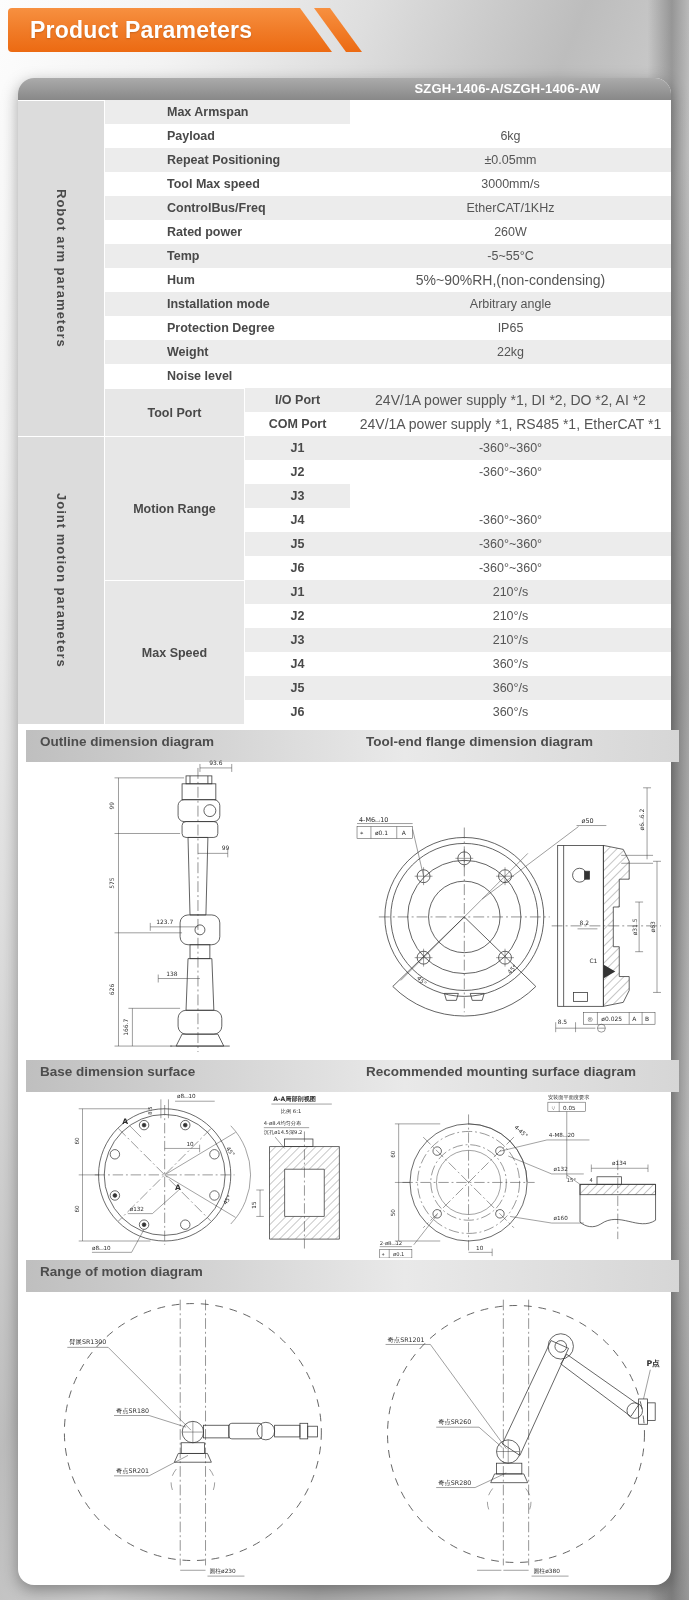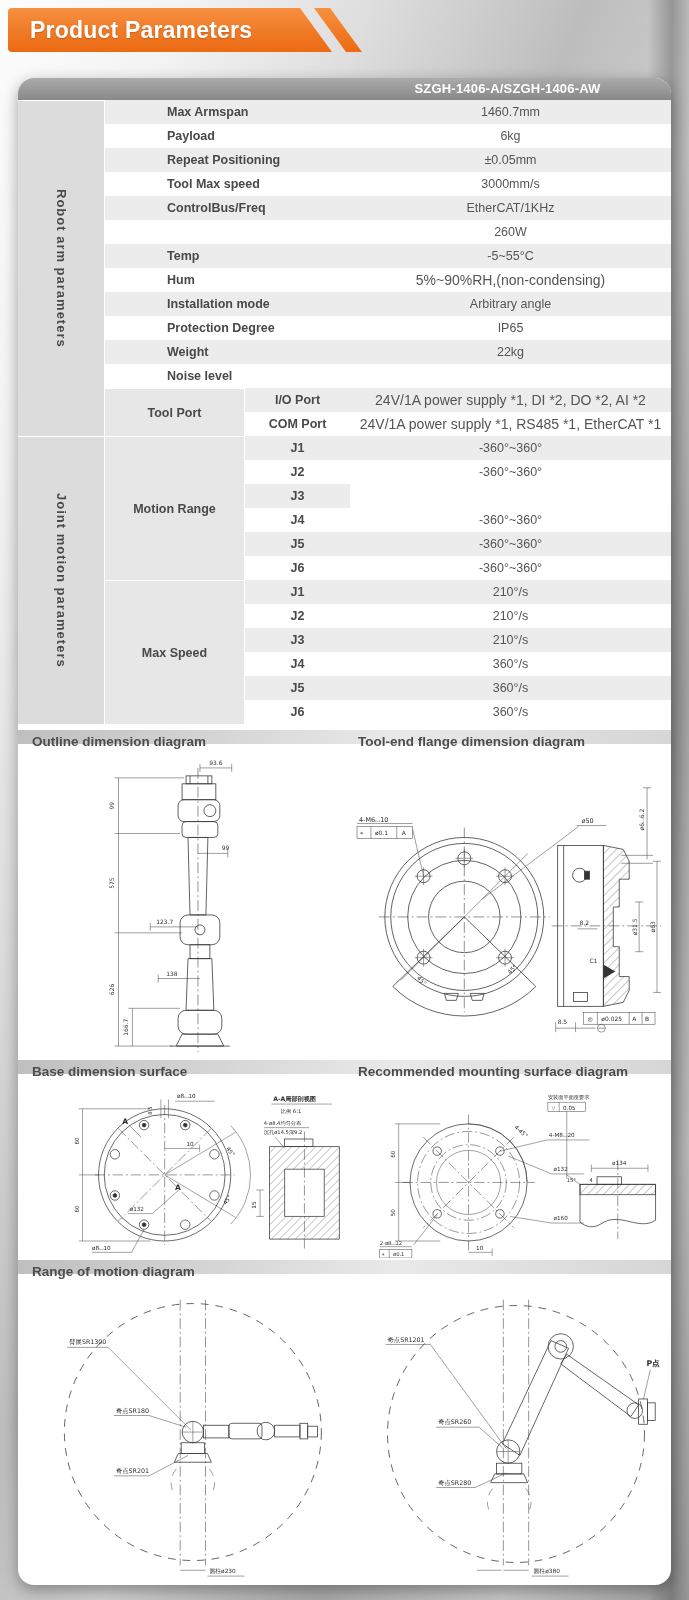--- a/index.html
+++ b/index.html
@@ -35,21 +35,21 @@
   .lblfull{grid-column:2/4;padding-left:62px;font-weight:bold;color:#494949;white-space:nowrap;}
   .sub{grid-column:3;text-align:center;font-weight:bold;color:#494949;}
   .val{grid-column:4;text-align:center;}
   .val.sm{font-size:14px;}
   .grp{grid-column:1;background:#dcdcdc;display:flex;align-items:center;justify-content:center;
     border-top:1px solid #fff;border-right:1px solid #fff;}
   .grp span{writing-mode:vertical-rl;font-weight:bold;color:#4a4a4a;font-size:13px;letter-spacing:1px;}
   .gc2{grid-column:2;background:#e7e7e7;display:flex;align-items:center;justify-content:center;
     font-weight:bold;color:#494949;font-size:12.5px;border-top:1px solid #fff;border-right:1px solid #fff;}
   
-  .strip{position:absolute;left:0;width:100%;height:14px;
+  .strip{position:absolute;left:8px;width:100%;height:32px;
     background:linear-gradient(to right,#bfbfbf 0%,#e9e9e9 58%,#d6d6d6 100%);}
   .strip .t1{position:absolute;left:14px;top:0;line-height:24px;font-size:13.5px;font-weight:bold;color:#4d4d4d;white-space:nowrap;}
   .strip .t2{position:absolute;left:340px;top:0;line-height:24px;font-size:13.5px;font-weight:bold;color:#4d4d4d;white-space:nowrap;}
   
   svg{position:absolute;}
   .ln{stroke:#3a3a3a;stroke-width:.8;fill:none;}
   .thin{stroke-width:.5;}
   .dsh{stroke-dasharray:8 7;}
   .cl{stroke-dasharray:11 3 2 3;stroke-width:.55;}
   text{font-family:"DejaVu Sans","Liberation Sans",sans-serif;fill:#2e2e2e;font-size:7px;}
@@ -72,29 +72,29 @@
     </div>
 
     <div class="grp" style="grid-row:2/16">
       <span>Robot arm parameters</span>
       </div>
     <div class="grp" style="grid-row:16/28">
       <span>Joint motion parameters</span>
       </div>
 
     <div class="c lblfull g" style="grid-row:2">Max Armspan</div>
-    <div class="c val g" style="grid-row:2">1460.7mm</div>
     <div class="c lblfull" style="grid-row:3">Payload</div>
     <div class="c val" style="grid-row:3">6kg</div>
     <div class="c lblfull g" style="grid-row:4">Repeat Positioning</div>
     <div class="c val g" style="grid-row:4">±0.05mm</div>
     <div class="c lblfull" style="grid-row:5">Tool Max speed</div>
     <div class="c val" style="grid-row:5">3000mm/s</div>
     <div class="c lblfull g" style="grid-row:6">ControlBus/Freq</div>
     <div class="c val g" style="grid-row:6">EtherCAT/1KHz</div>
+    <div class="c lblfull" style="grid-row:7">Rated power</div>
     <div class="c val" style="grid-row:7">260W</div>
     <div class="c lblfull g" style="grid-row:8">Temp</div>
     <div class="c val g" style="grid-row:8">-5~55°C</div>
     <div class="c lblfull" style="grid-row:9">Hum</div>
     <div class="c val sm" style="grid-row:9">5%~90%RH,(non-condensing)</div>
     <div class="c lblfull g" style="grid-row:10">Installation mode</div>
     <div class="c val g" style="grid-row:10">Arbitrary angle</div>
     <div class="c lblfull" style="grid-row:11">Protection Degree</div>
     <div class="c val" style="grid-row:11">IP65</div>
     <div class="c lblfull g" style="grid-row:12">Weight</div>

